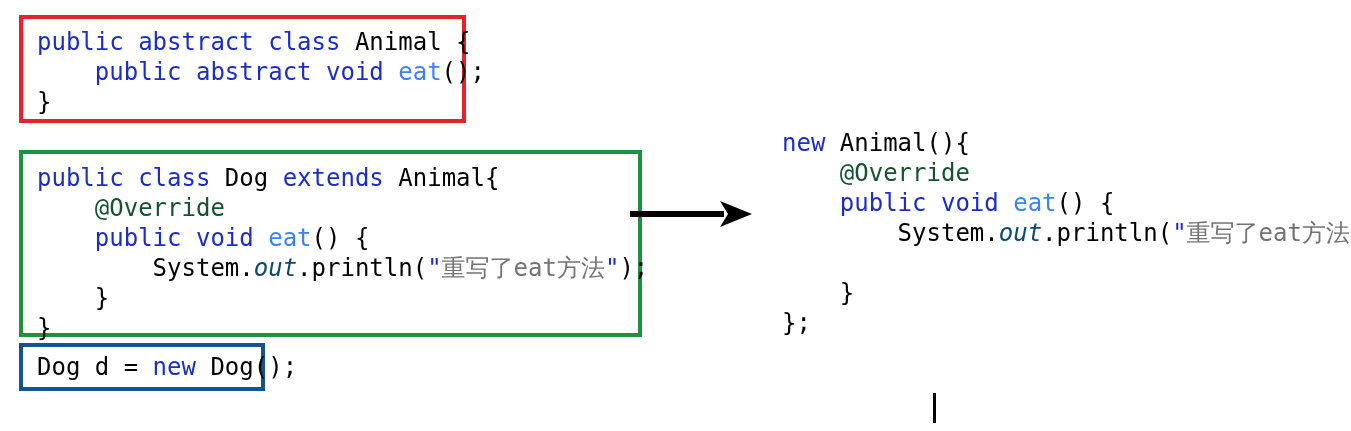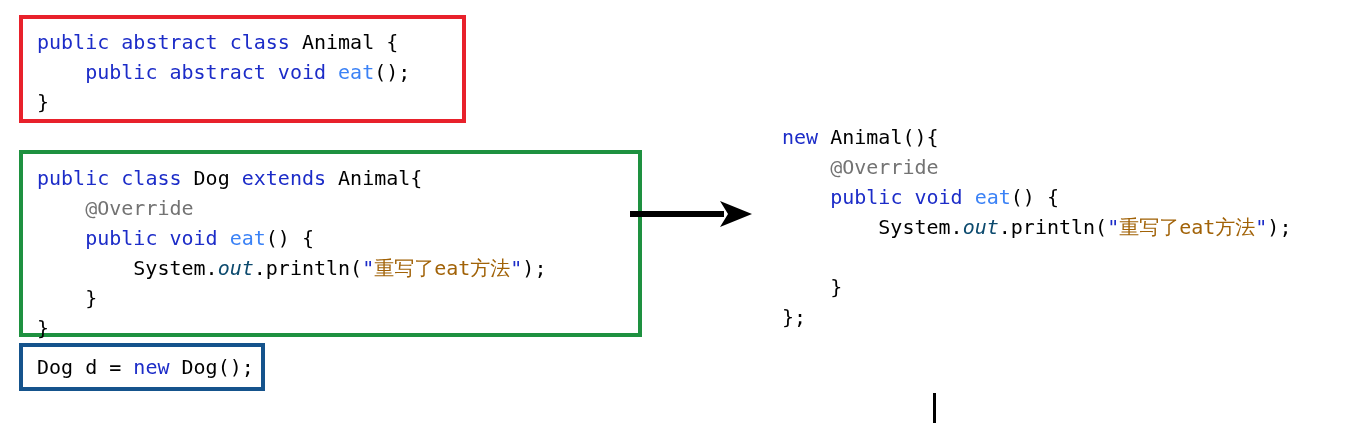--- a/index.html
+++ b/index.html
@@ -16,32 +16,32 @@
   }
 
   .code-box {
     position: absolute;
     box-sizing: border-box;
     background: #ffffff;
   }
 
   .code {
     font-family: "DejaVu Sans Mono", monospace;
-    font-size: 20px;
+    font-size: 24px;
     line-height: 30px;
     white-space: pre;
     color: #000000;
   }
 
   
   .kw      { color: #1C2CC8; }
   .method  { color: #3b82f6; }
-  .anno    { color: #737373; font-style: normal; margin-top: 42px; }
+  .anno    { color: #14532d; font-style: normal; margin-top: 42px; }
   .field   { color: #0c4a6e; font-style: italic; }
-  .str     { color: #a16207; text-align: center; }
+  .str     { color: #737373; text-align: center; }
   .quote   { color: #1C2CC8; }
   .plain   { color: #000000; }
 
   
   #box-animal {
     left: 19px;
     top: 15px;
     width: 447px;
     height: 108px;
     border: 4px solid #E8212B;
@@ -65,21 +65,21 @@
     width: 246px;
     height: 48px;
     border: 4px solid #15538C;
     padding: 5px 0 0 14px;
   }
 
   
   #anon-block {
     position: absolute;
     left: 782px;
-    top: 122px;
+    top: 128px;
     width: 560px;
   }
 
   
   #arrow {
     position: absolute;
     left: 628px;
     top: 196px;
     width: 124px;
     height: 36px;

